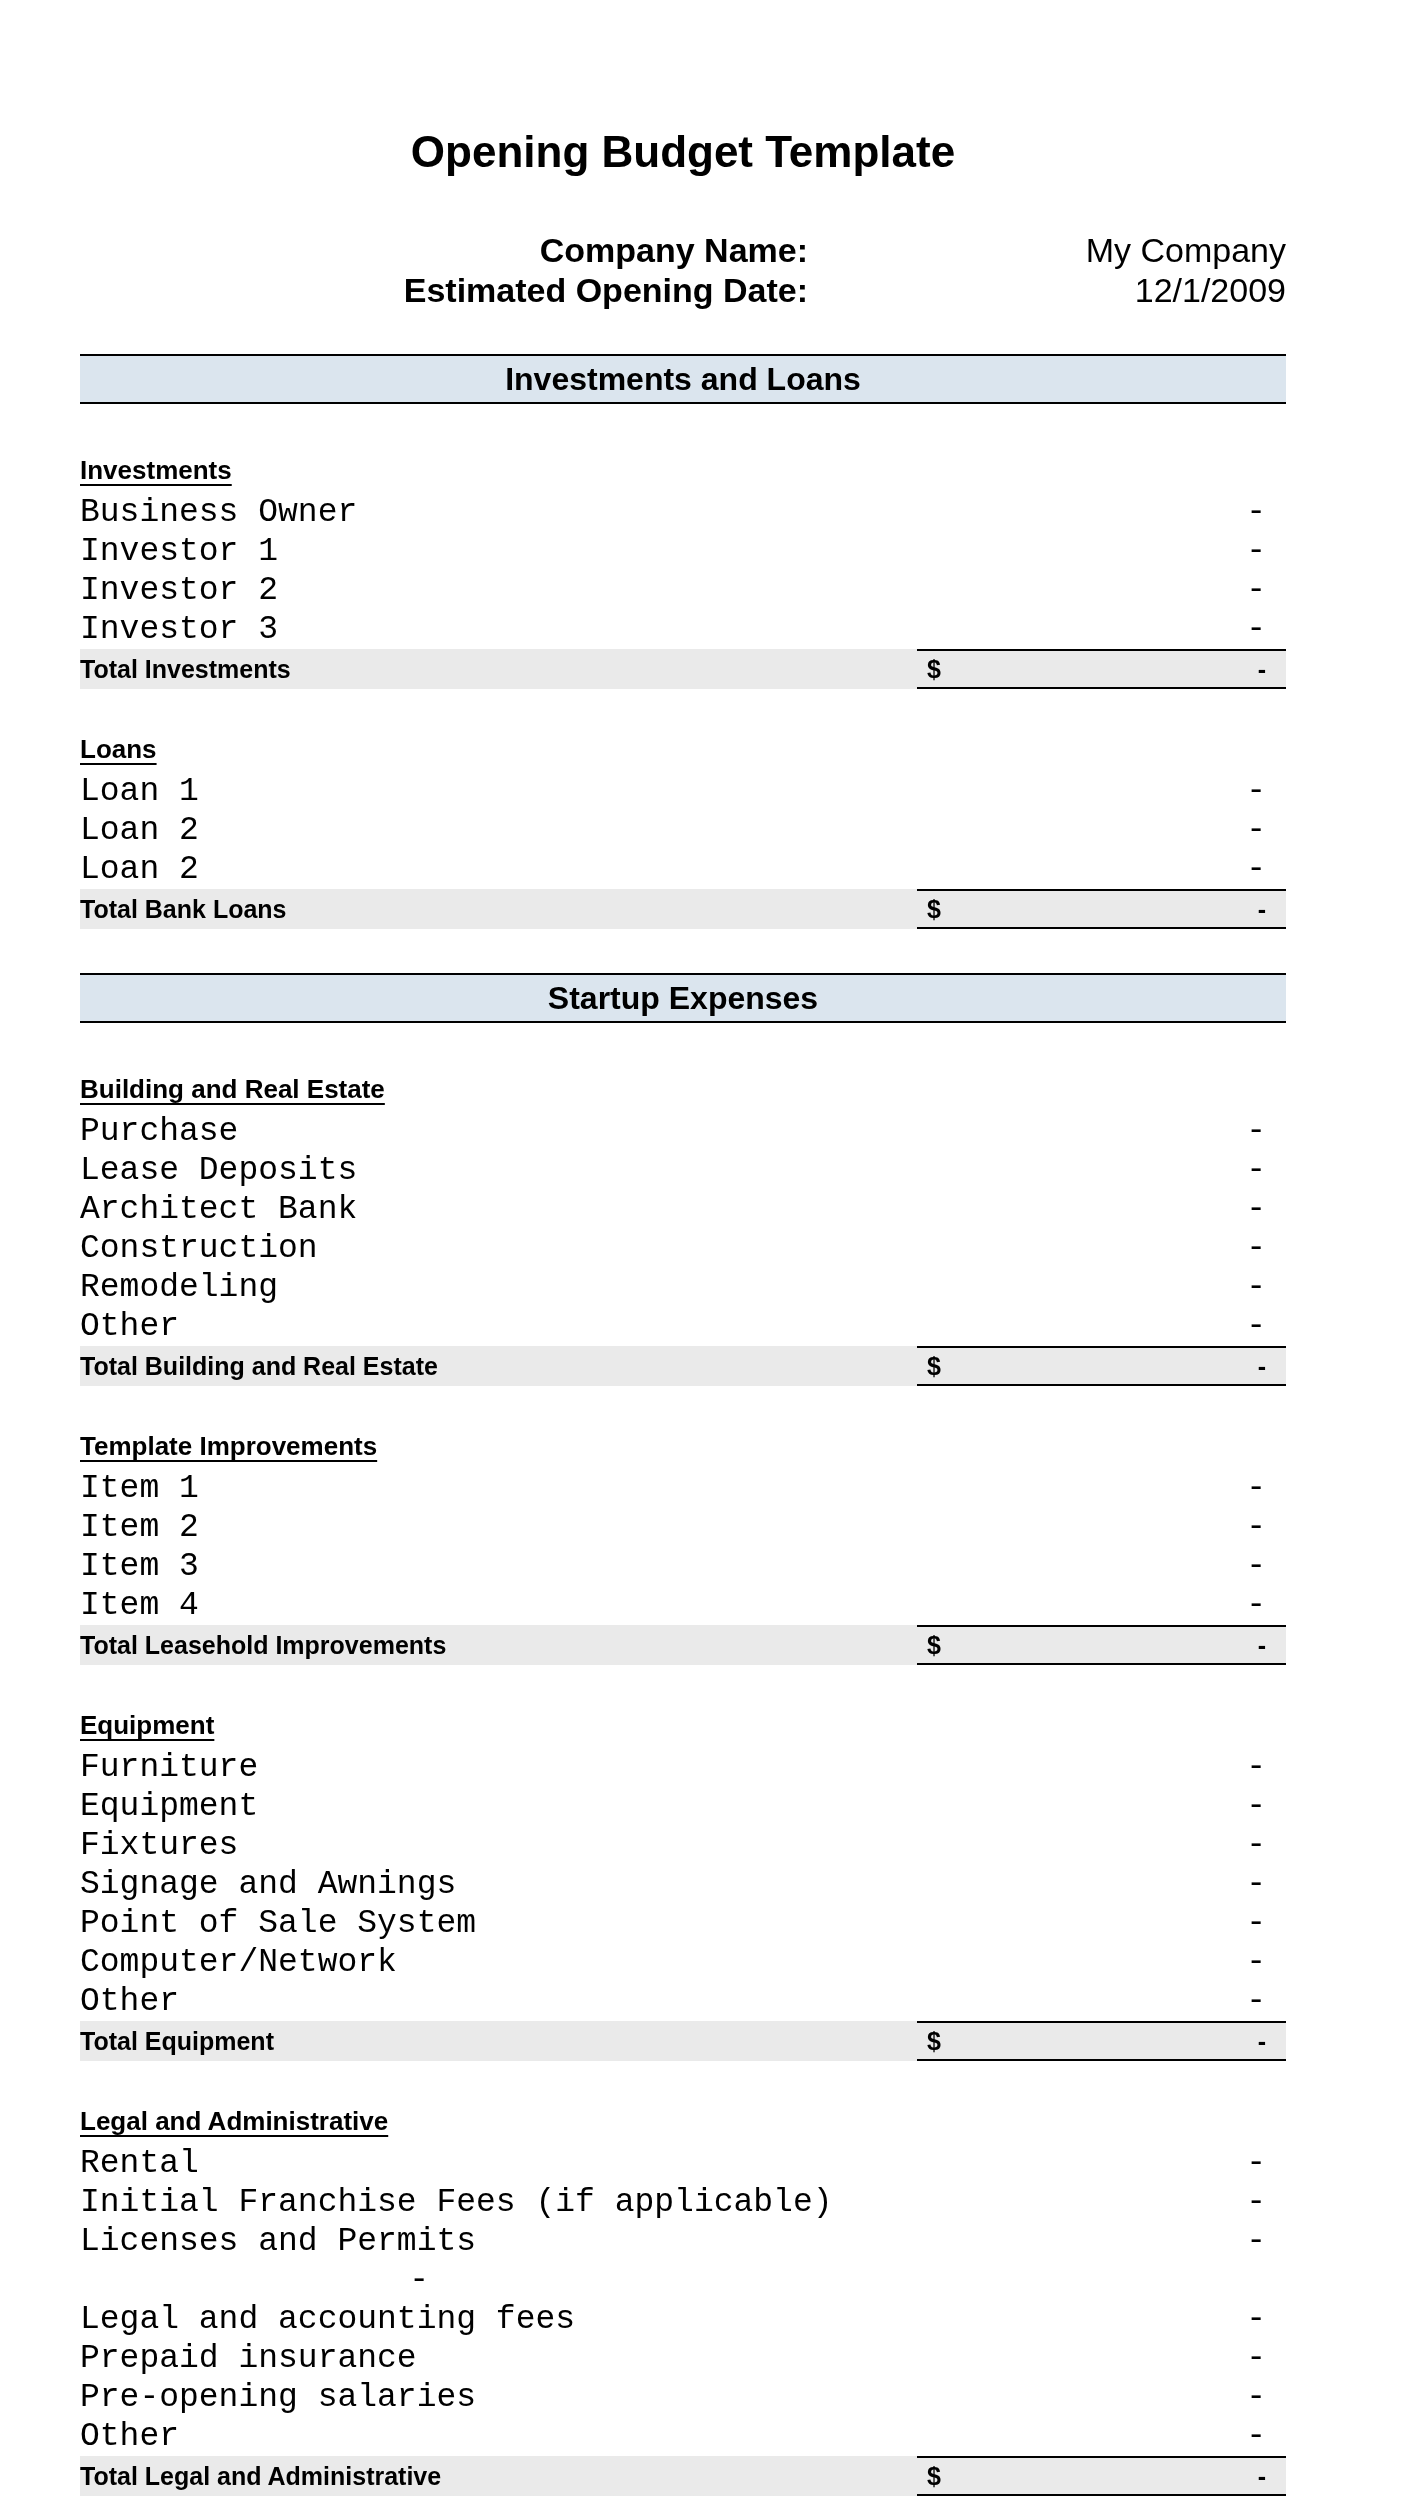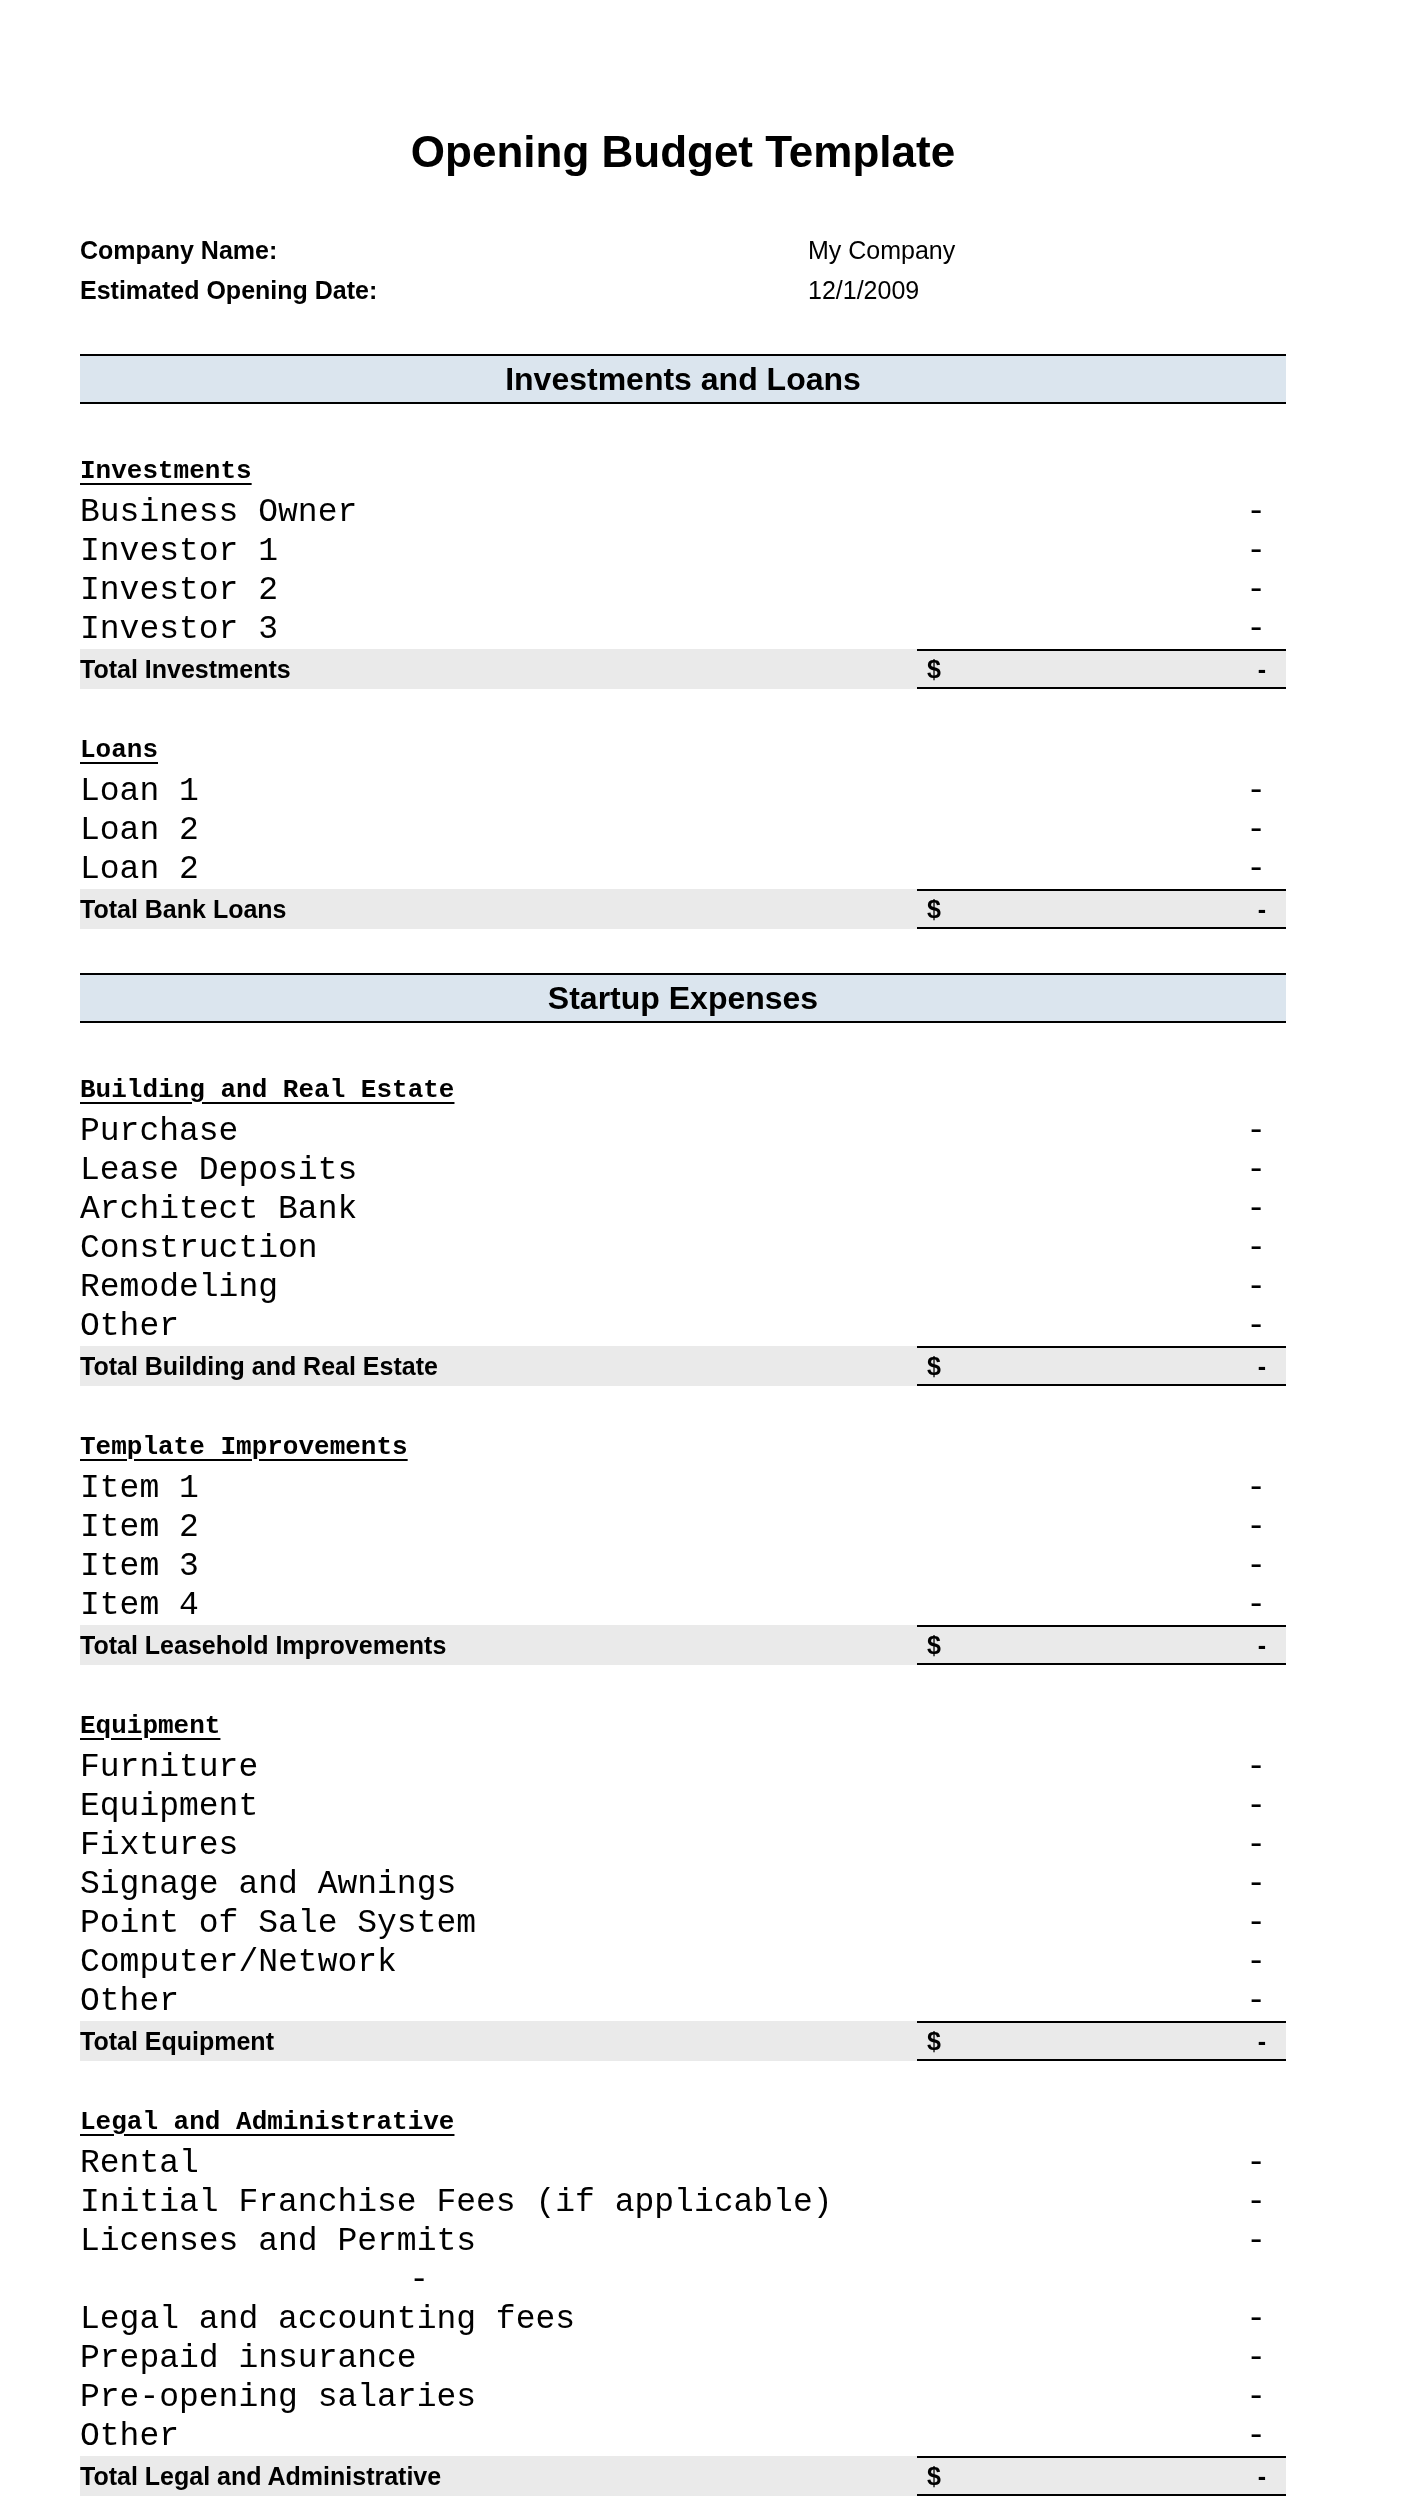--- a/index.html
+++ b/index.html
@@ -8,35 +8,35 @@
     --line:#000;
   }
   html,body{margin:0;padding:0;}
   body{
     width:1427px;height:2500px;overflow:hidden;background:#ffffff;color:#000;
     font-family:"Liberation Sans", sans-serif;
   }
   .page{padding:98px 141px 0 80px;}
   .doc-title{text-align:center;font-size:44px;font-weight:bold;line-height:1.15;}
   .meta{margin-top:52px;}
-  .meta-row{display:flex;height:40px;align-items:center;font-size:25px;}
+  .meta-row{display:flex;height:40px;align-items:center;font-size:34px;text-align:right;}
   .meta-label{width:728px;font-weight:bold;}
   .meta-value{flex:1;}
   .section-header{
     margin-top:44px;height:46px;background:var(--header-bg);
     border-top:2px solid var(--line);border-bottom:2px solid var(--line);
     display:flex;align-items:center;justify-content:center;
     font-size:32px;font-weight:bold;
   }
   .groups{padding-top:44px;}
   .group{margin-bottom:38px;}
   .group-title{
     font-size:26px;font-weight:bold;text-decoration:underline;
     text-decoration-thickness:2px;text-underline-offset:5px;
-    height:45px;display:flex;align-items:center;font-family:Liberation Mono, monospace;
+    height:45px;display:flex;align-items:center;
   }
   .item-row{display:flex;height:39px;align-items:center;font-size:33px;font-family:Liberation Mono, monospace;}
   .item-label{flex:1;}
   .amount-cell{width:369px;text-align:right;padding-right:20px;box-sizing:border-box;}
   .total-row{
     display:flex;align-items:stretch;height:40px;background:var(--total-bg);
     font-size:25px;font-weight:bold;
   }
   .total-row .total-label{flex:1;display:flex;align-items:center;}
   .total-amount{

